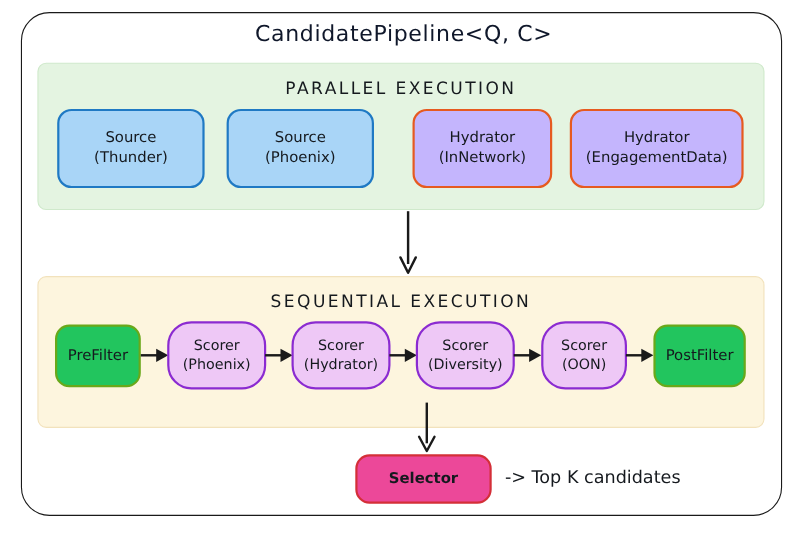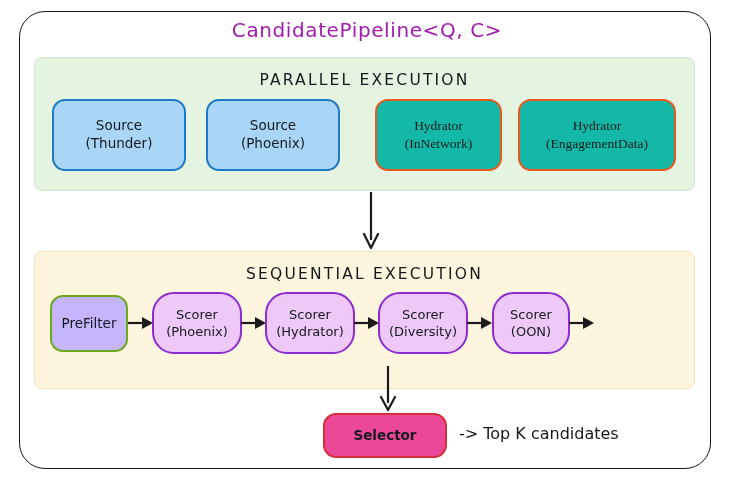--- a/index.html
+++ b/index.html
@@ -35,21 +35,21 @@
   }
 
   .diagram-title {
     position: absolute;
     left: 0;
     top: 18px;
     width: 734px;
     text-align: center;
     font-size: 20px;
     letter-spacing: 0.6px;
-    color: #a21caf;
+    color: #0f172a;
   }
 
   
   .panel {
     position: absolute;
     box-sizing: border-box;
     border-radius: 8px;
   }
   .panel-parallel {
     left: 34px;
@@ -90,22 +90,22 @@
     border-width: 2.2px;
     border-style: solid;
     text-align: center;
     line-height: 1.32;
     color: #15191e;
   }
   .node .line1 { display: block; }
   .node .line2 { display: block; }
 
   .node-blue   { background: #a9d5f7; border-color: #1f79c4; }
-  .node-salmon { background: #14b8a6; border-color: #e65a20; font-family: Liberation Serif, serif; }
-  .node-green  { background: #c4b5fd; border-color: #6aa81a; }
+  .node-salmon { background: #c4b5fd; border-color: #e65a20; }
+  .node-green  { background: #22c55e; border-color: #6aa81a; }
   .node-purple { background: #eec8f6; border-color: #8b2bd1; border-radius: 22px; }
   .node-red    { background: #ec4899; border-color: #d42f38; font-weight: bold; }
 
   
   .n-src-thunder    { left: 52px;  top: 99px; width: 134px; height: 72px; font-size: 13.5px; }
   .n-src-phoenix    { left: 206px; top: 99px; width: 134px; height: 72px; font-size: 13.5px; }
   .n-hyd-innetwork  { left: 375px; top: 99px; width: 127px; height: 72px; font-size: 13.5px; }
   .n-hyd-engagement { left: 518px; top: 99px; width: 158px; height: 72px; font-size: 13.5px; }
 
   
@@ -244,20 +244,23 @@
     <span class="line2">(OON)</span>
   </div>
 
   <div class="arrow-h ah-5">
     <svg width="26" height="18" viewBox="0 0 26 18">
       <path d="M0 9 L18 9" stroke="#1a1a1a" stroke-width="2.2" fill="none"></path>
       <path d="M14 3 L25 9 L14 15 Z" fill="#1a1a1a"></path>
     </svg>
   </div>
 
+  <div class="node node-green n-postfilter">
+    <span class="line1">PostFilter</span>
+  </div>
 
   <div class="arrow-v av-2">
     <svg width="22" height="46" viewBox="0 0 22 46">
       <path d="M11 0 L11 37" stroke="#1a1a1a" stroke-width="2.2" fill="none"></path>
       <path d="M4 31 L11 44 L18 31" stroke="#1a1a1a" stroke-width="2.2" fill="none" stroke-linecap="round" stroke-linejoin="round"></path>
     </svg>
   </div>
 
   <div class="node node-red n-selector">
     <span class="line1">Selector</span>

